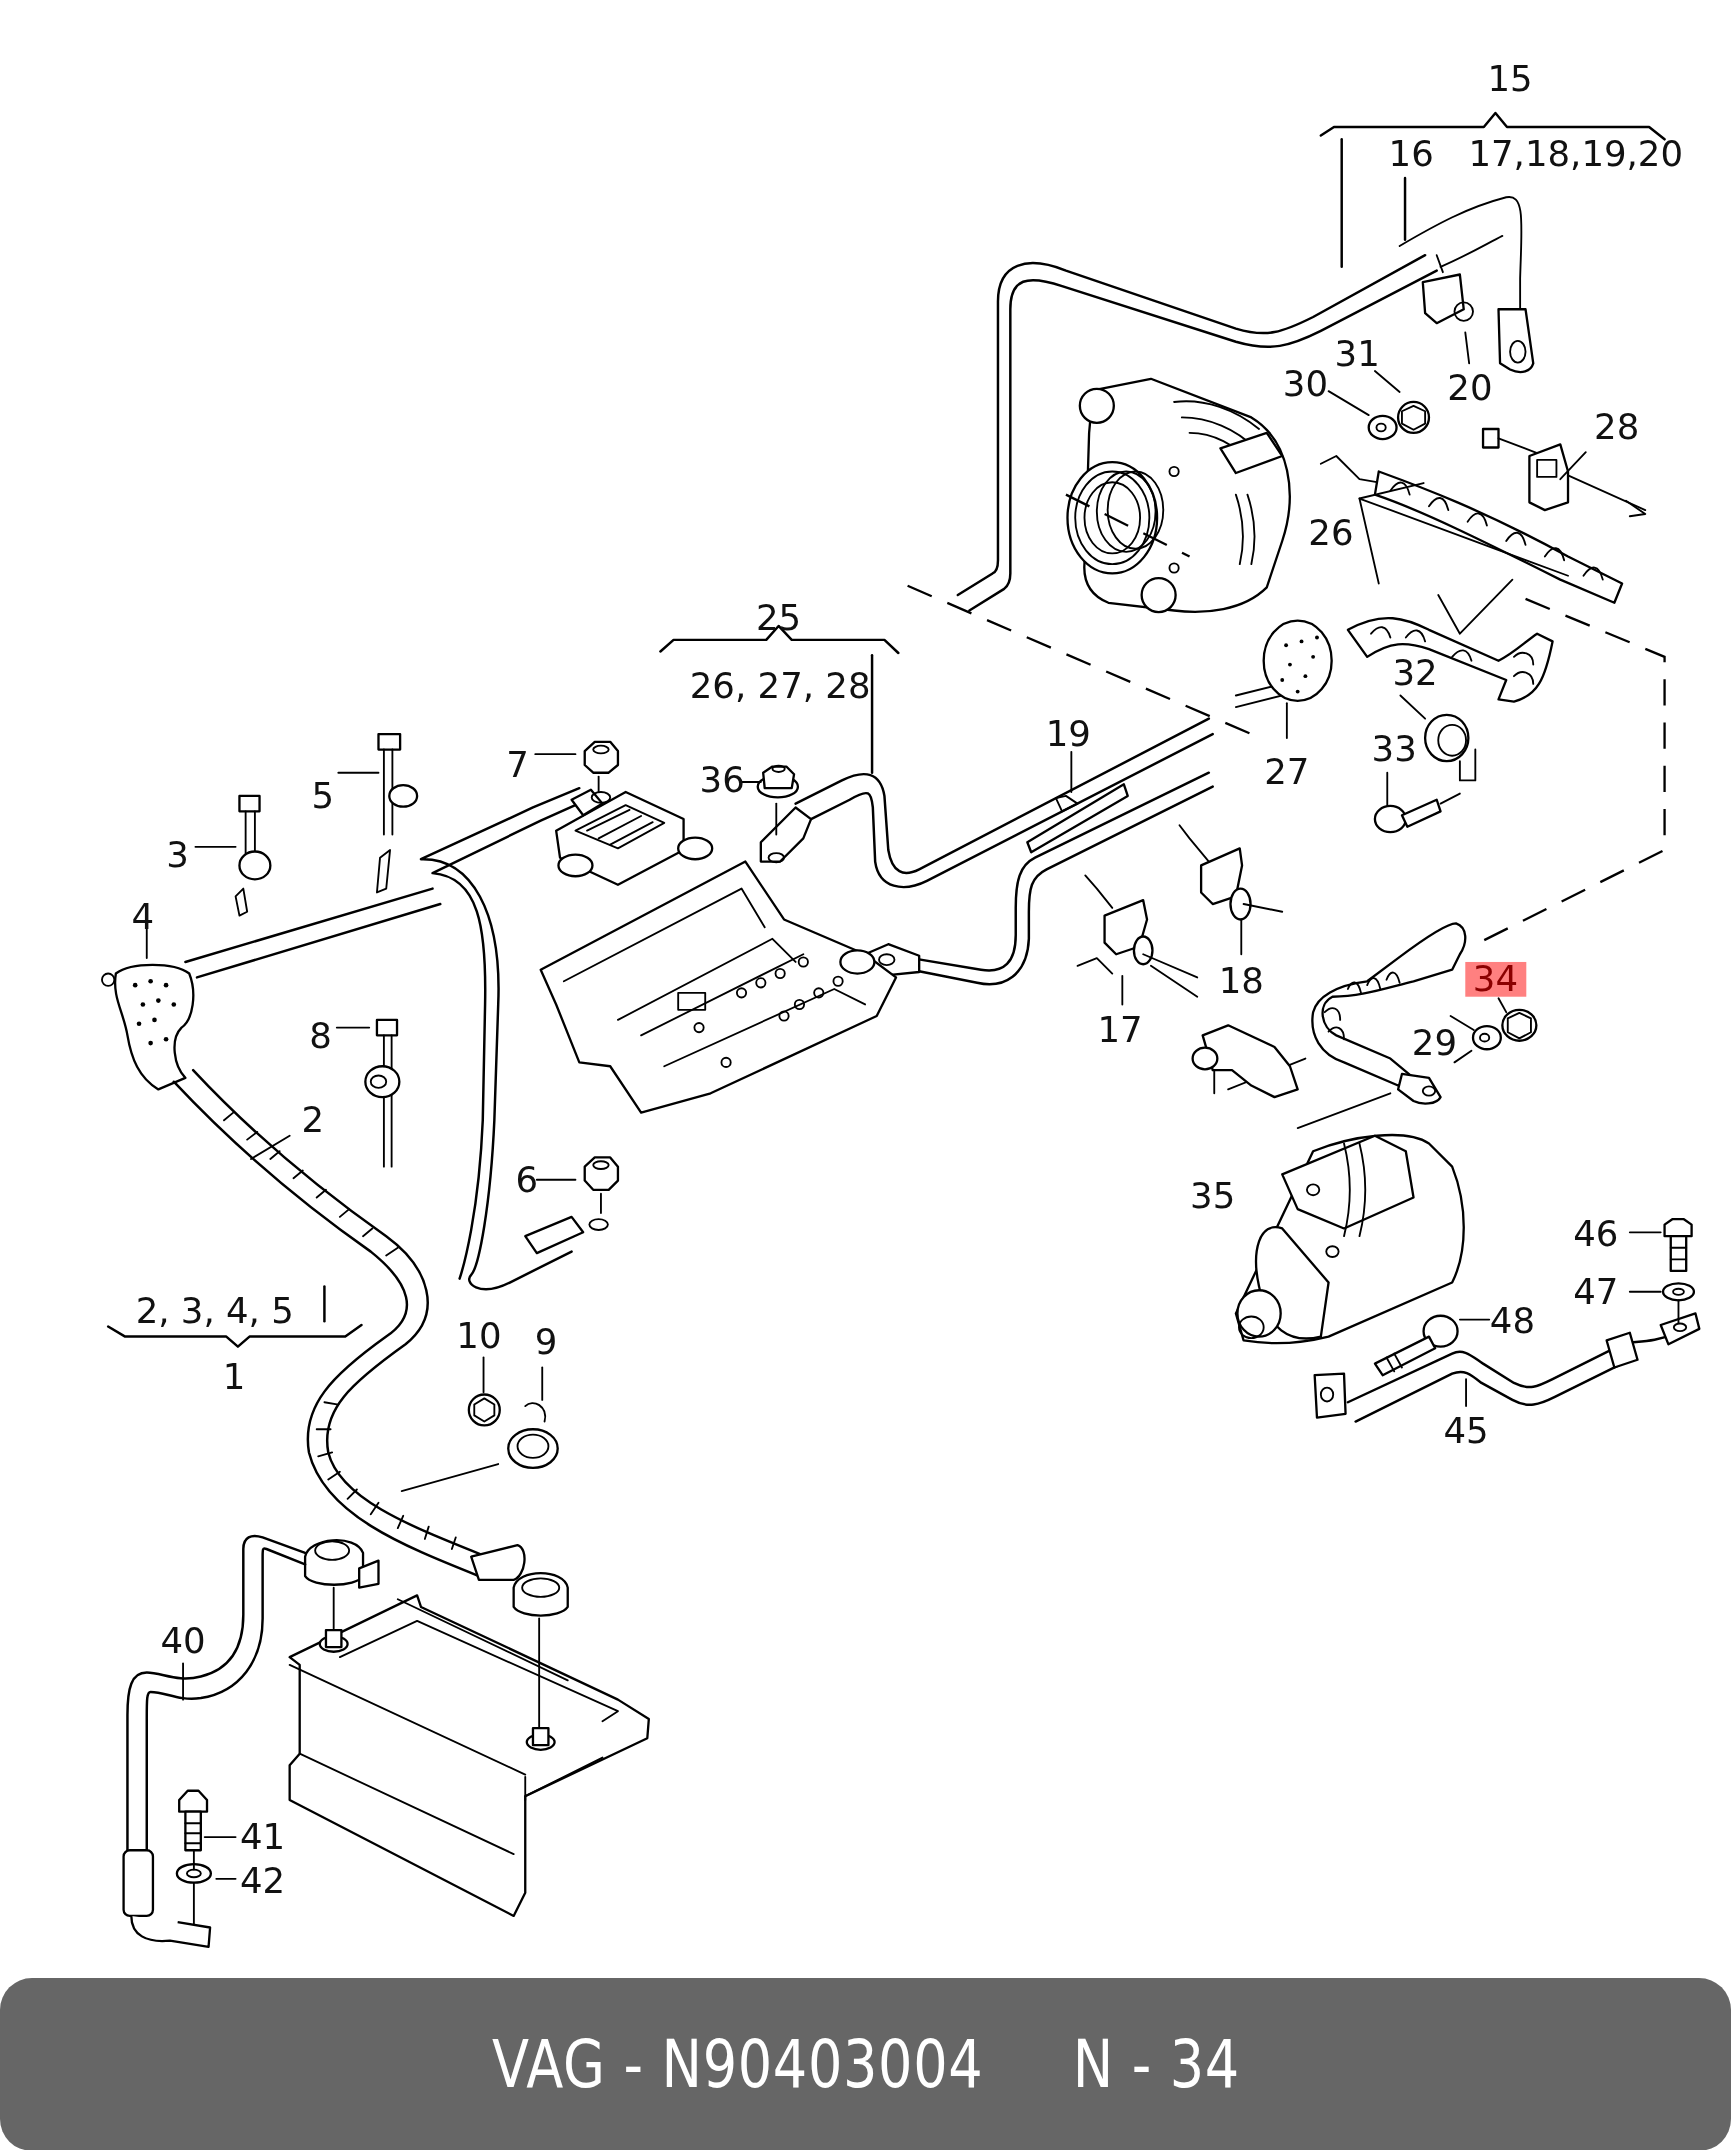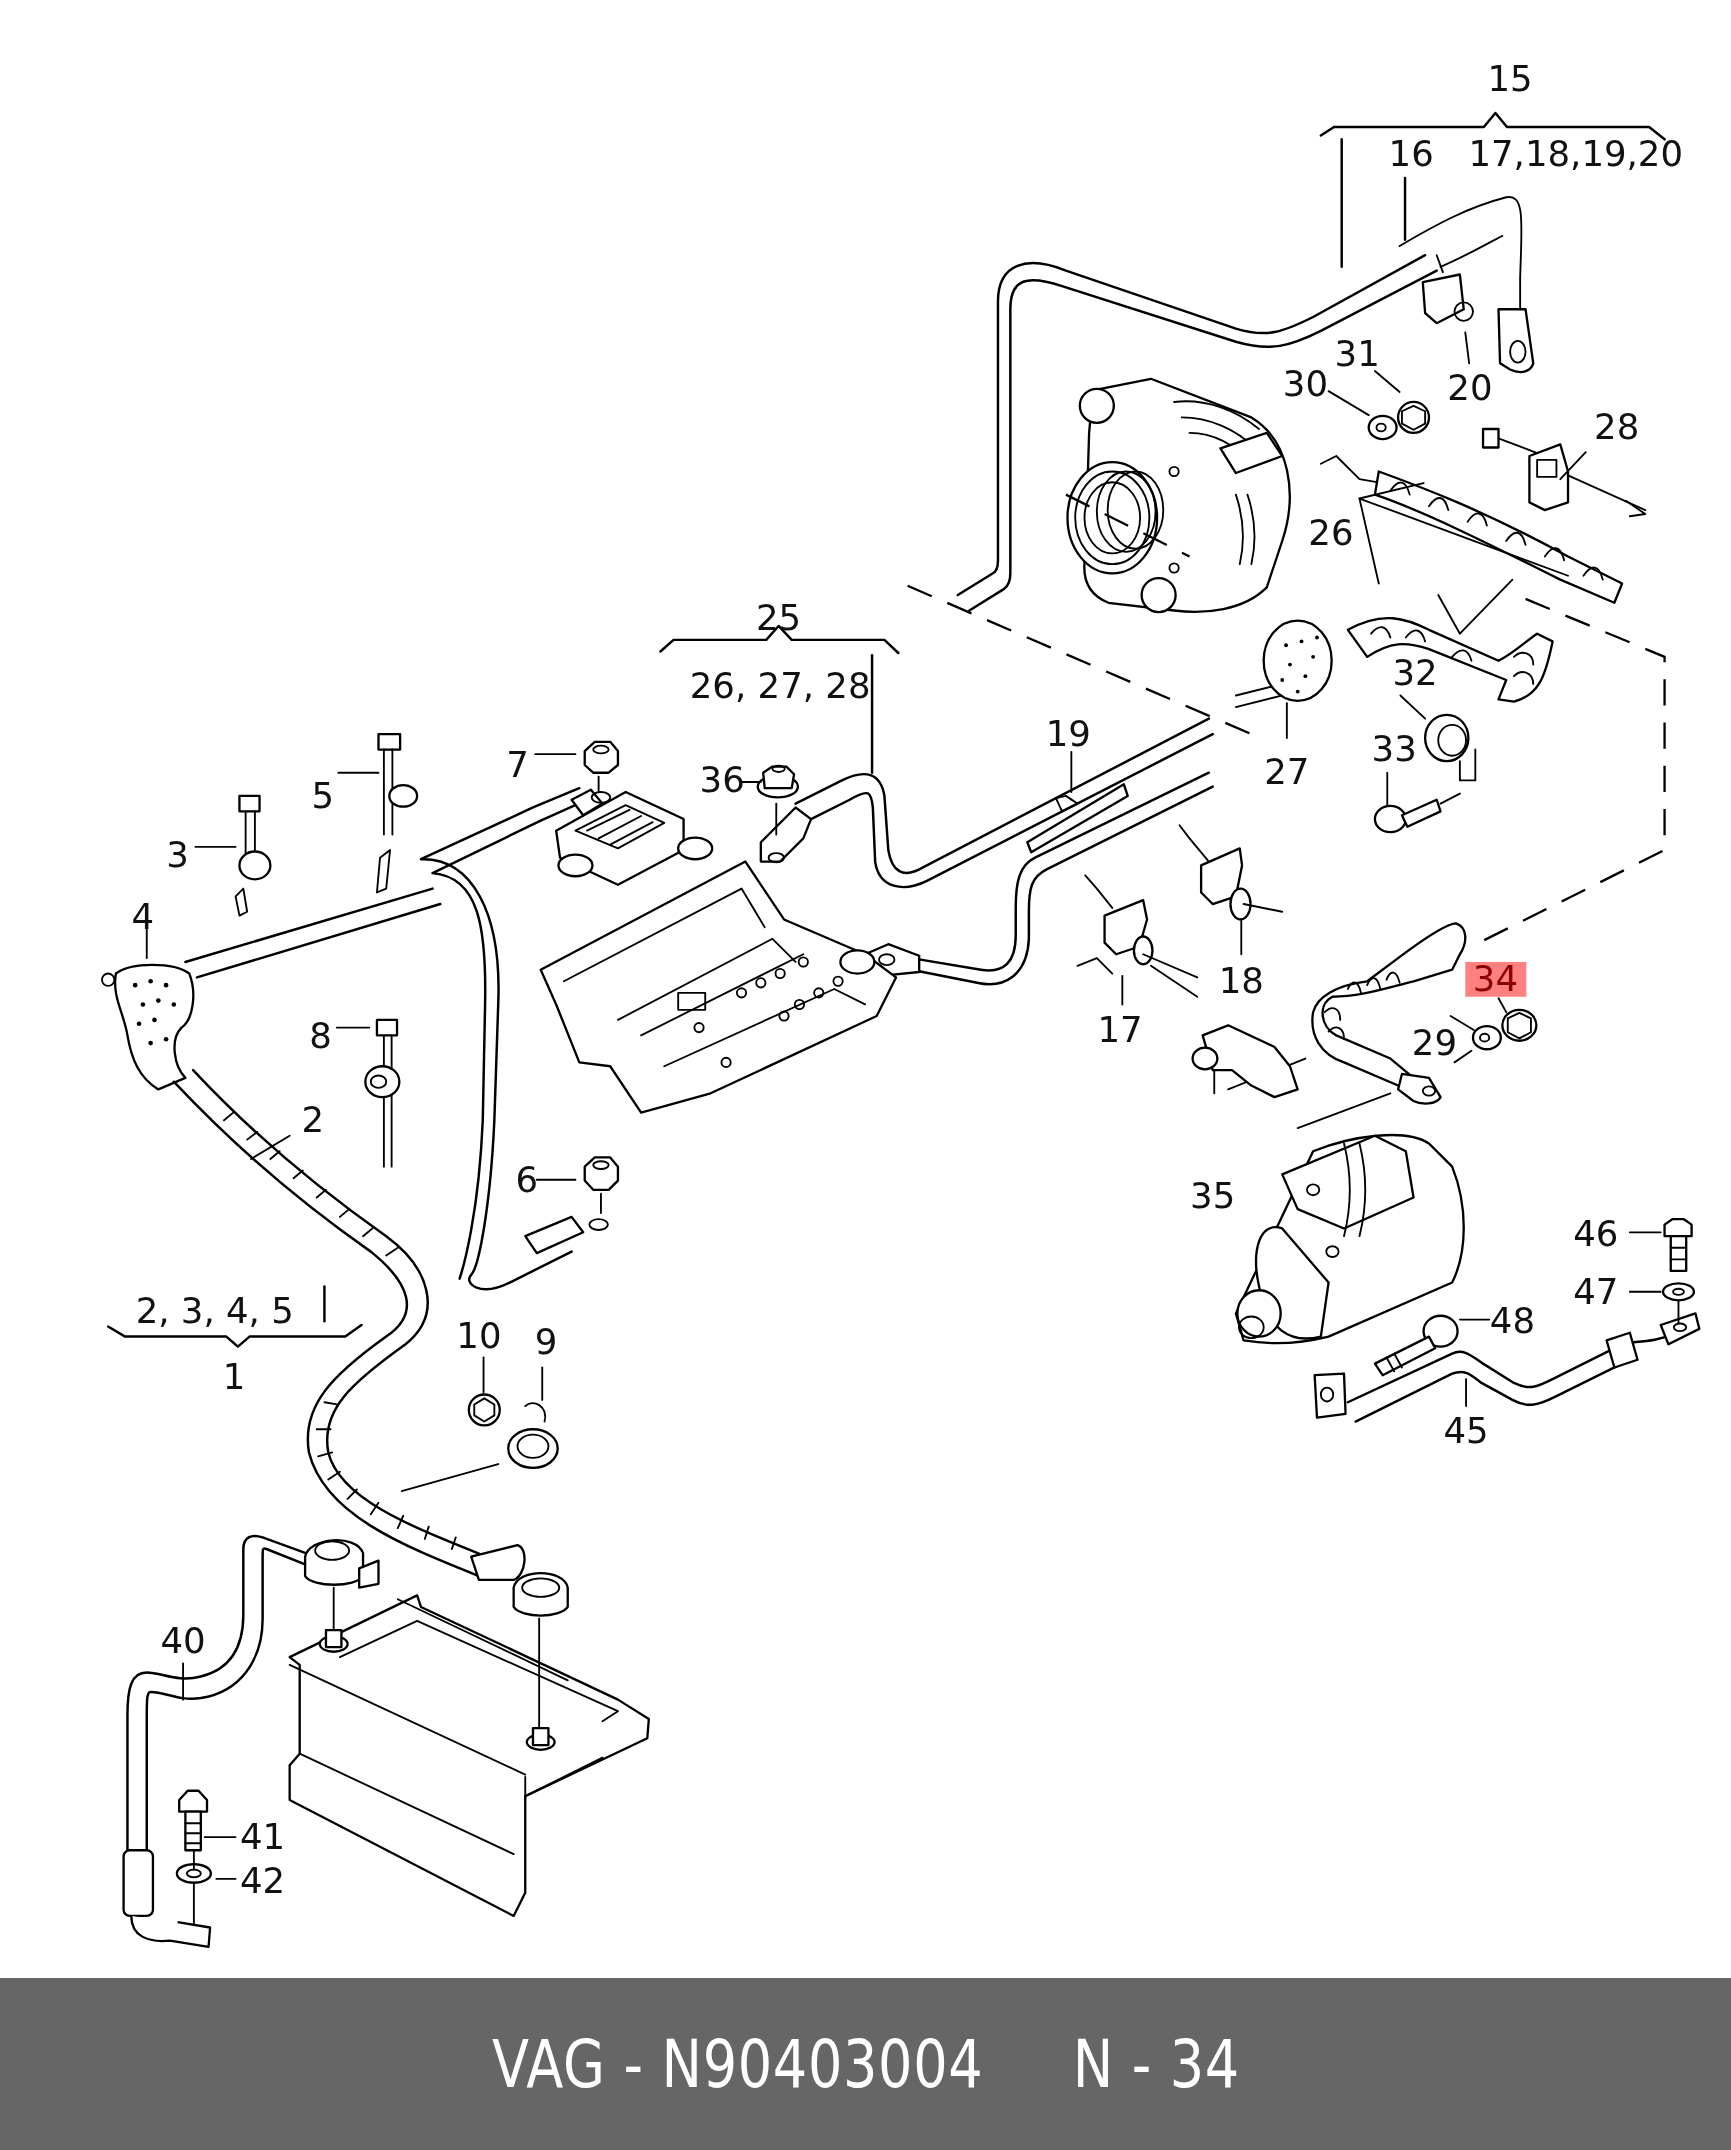--- a/index.html
+++ b/index.html
@@ -6,21 +6,21 @@
   body { width:1731px; height:2151px; position:relative; overflow:hidden; font-family:"DejaVu Sans", sans-serif; }
   #diagram { position:absolute; left:0; top:0; width:1430px; height:1978px; }
   #diagram svg { position:absolute; left:0; top:0; }
   .lbl { font-family:"DejaVu Sans", sans-serif; font-size:46px; fill:#111; }
   .ln { stroke:#000; stroke-width:3.2; fill:none; stroke-linecap:round; stroke-linejoin:round; }
   .thin { stroke:#000; stroke-width:2.4; fill:none; stroke-linecap:round; stroke-linejoin:round; }
   .part { fill:#fff; stroke:#000; stroke-width:3; stroke-linejoin:round; }
   .dash { stroke:#000; stroke-width:3; fill:none; stroke-dasharray:34 22; }
   .highlight { fill:#ff8080; }
   .hl-text { fill:#8b0000; }
-  #footer { position:absolute; left:0; top:1978px; width:1731px; height:173px; background:#666666; display:flex; align-items:center; justify-content:center; }
+  #footer { position:absolute; left:0; top:1978px; width:1731px; height:173px; background:#666666; display:flex; align-items:center; justify-content:center;border-radius:32px; }
   #footer .ft { color:#ffffff; font-family:"DejaVu Sans", sans-serif; font-size:66px; letter-spacing:0.8px; white-space:pre; transform:scaleX(0.82); }
 </style>
 </head>
 <body>
 
 <div id="diagram">
 <svg width="1731" height="1978" viewBox="0 0 2241 2560" xmlns="http://www.w3.org/2000/svg">
 
   <g>
     <path class="ln" d="M1710,175 L1727,164 L1921,164 L1936,146 L1951,164 L2135,164 L2155,180"></path>

